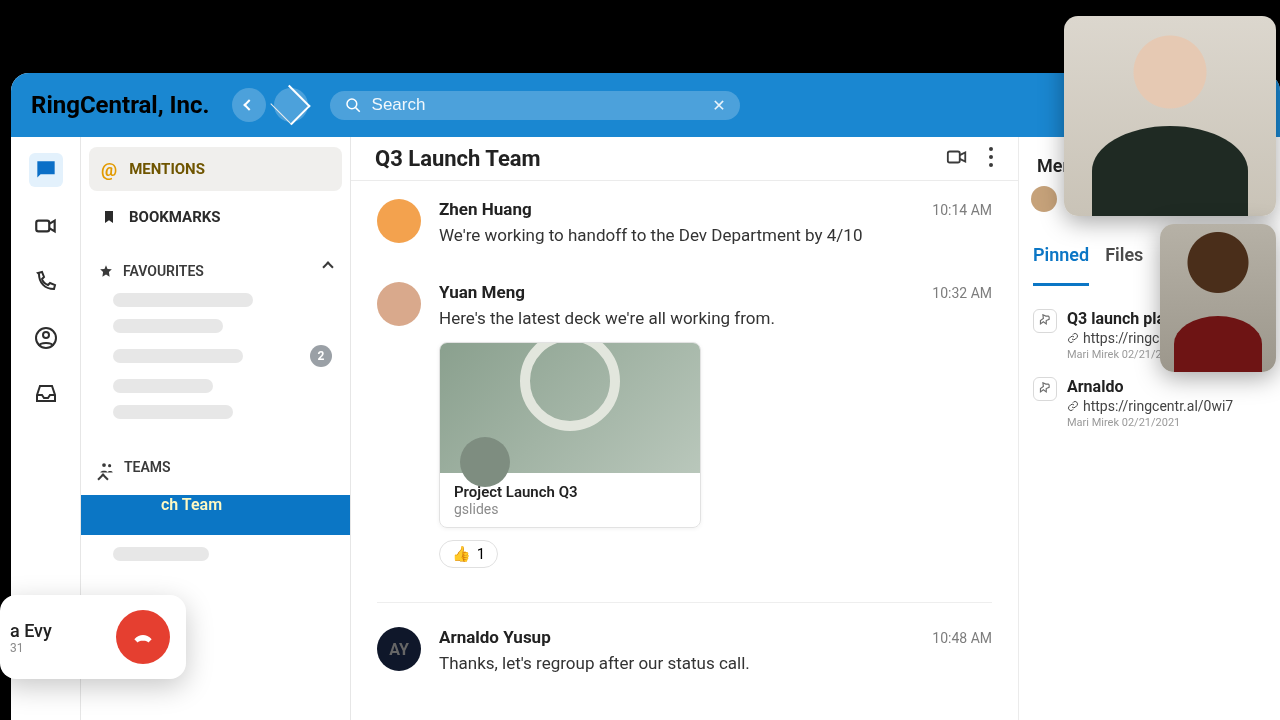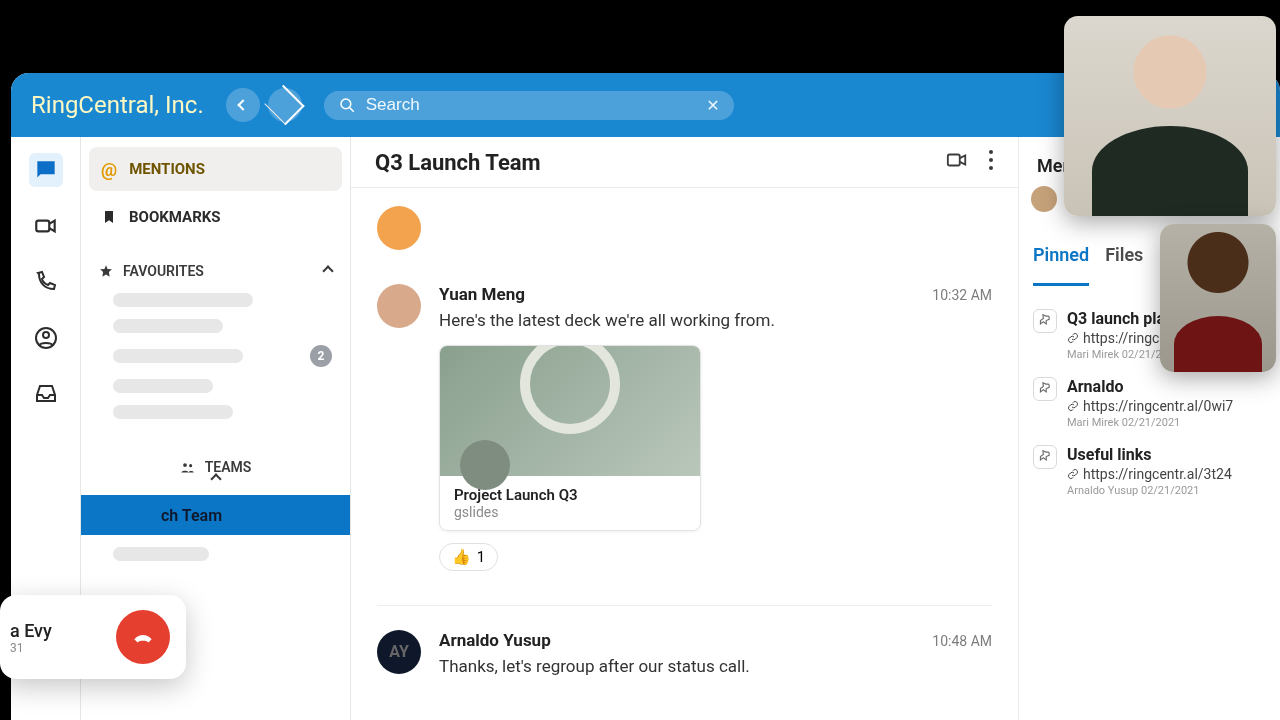--- a/index.html
+++ b/index.html
@@ -26,23 +26,23 @@
   
   .header {
     height: 64px;
     background: #1a87d1;
     display: flex;
     align-items: center;
     padding: 0 20px;
     gap: 16px;
   }
   .app-title {
-    color: #fef9c3;
+    color: #000000;
     font-size: 24px;
-    font-weight: 400;
+    font-weight: 700;
   }
   .nav-arrows { display: flex; gap: 8px; margin-left: 6px; }
   .nav-arrow {
     width: 34px; height: 34px;
     border-radius: 50%;
     background: rgba(255,255,255,0.22);
     display: flex; align-items: center; justify-content: center;
     color: #fff; cursor: pointer;
   }
   .search-wrap {
@@ -102,53 +102,53 @@
     gap: 12px;
     font-size: 15px;
     font-weight: 700;
     color: #2b2b2b;
     cursor: pointer;
   }
   .side-btn.mentions { background: #f0efed; color: #6f5500; }
   .side-btn.mentions .at { color: #e29a00; font-weight: 700; font-size: 18px; }
   .side-btn .bm-icon { color: #2b2b2b; }
   .side-section {
-    display: flex; align-items: center; justify-content: space-between;
+    display: flex; justify-content: space-between;
     padding: 12px 10px 8px; color: #3a3a3a;
     font-size: 14px; font-weight: 600; cursor: pointer;
     margin-top: 12px;
   }
   .side-section .left { display: flex; align-items: center; gap: 10px; }
   .placeholder-row {
     display: flex; align-items: center; padding: 6px 10px 6px 24px; gap: 8px;
   }
   .ph {
     height: 14px; background: #e7e7e7; border-radius: 7px;
   }
   .badge-count {
     width: 22px; height: 22px; border-radius: 50%; background: #9aa0a6;
     color: #fff; font-size: 12px; font-weight: 700;
     display: flex; align-items: center; justify-content: center;
     margin-left: auto;
   }
   .team-selected {
-    background: #0b76c5; color: #0f172a; height: 40px;
-    display: flex; align-items: center; padding-left: 24px;
+    background: #0b76c5; color: #fef9c3; height: 40px;
+    display: flex; align-items: flex-start; padding-left: 24px;
     font-weight: 600; font-size: 16px;
     margin: 4px -8px 6px -8px;
   }
   
   .main {
     flex: 1;
     display: flex;
     flex-direction: column;
     min-width: 0;
   }
   .chat-header {
-    height: 51px; border-bottom: 1px solid #ebebeb;
+    height: 44px; border-bottom: 1px solid #ebebeb;
     display: flex; align-items: center; padding: 0 24px;
     justify-content: space-between;
   }
   .chat-title { font-size: 22px; font-weight: 700; color: #222; }
   .chat-actions { display: flex; gap: 18px; color: #3b3b3b; }
   .chat-actions .act { cursor: pointer; }
   .messages { flex: 1; overflow-y: auto; padding: 18px 26px 20px; }
   .msg { display: flex; gap: 18px; margin-bottom: 34px; }
   .avatar {
     width: 44px; height: 44px; border-radius: 50%;
@@ -403,20 +403,27 @@
                 <circle cx="3" cy="19" r="2"></circle>
               </svg>
           </span>
         </div>
       </div>
 
       <div class="messages">
 
         <div class="msg">
           <div class="avatar av1"></div>
+          <div class="msg-body">
+            <div class="msg-head">
+              <span class="msg-name">Zhen Huang</span>
+              <span class="msg-time">10:14 AM</span>
+            </div>
+            <div class="msg-text">We're working to handoff to the Dev Department by 4/10</div>
+          </div>
         </div>
 
         <div class="msg">
           <div class="avatar av2"></div>
           <div class="msg-body">
             <div class="msg-head">
               <span class="msg-name">Yuan Meng</span>
               <span class="msg-time">10:32 AM</span>
             </div>
             <div class="msg-text">Here's the latest deck we're all working from.</div>
@@ -491,37 +498,20 @@
           <div class="pin-link">
               <svg width="12" height="12" viewBox="0 0 24 24" fill="none" stroke="currentColor" stroke-width="2">
                 <path d="M10 14a5 5 0 007 0l3-3a5 5 0 00-7-7l-1 1M14 10a5 5 0 00-7 0l-3 3a5 5 0 007 7l1-1"></path>
               </svg>
               <span>https://ringcentr.al/0wi7</span>
             </div>
           <div class="pin-meta">Mari Mirek 02/21/2021</div>
         </div>
       </div>
 
-      <div class="pin">
-        <div class="pin-icon">
-          <svg width="14" height="14" viewBox="0 0 24 24" fill="none" stroke="currentColor" stroke-width="2">
-              <path d="M12 2l3 3-2 5 4 4-6 1-1 6-4-4 1-6-5-4 5-2 3-3z" transform="rotate(45 12 12)"></path>
-            </svg>
-        </div>
-        <div style="min-width:0;">
-          <div class="pin-title">Useful links</div>
-          <div class="pin-link">
-              <svg width="12" height="12" viewBox="0 0 24 24" fill="none" stroke="currentColor" stroke-width="2">
-                <path d="M10 14a5 5 0 007 0l3-3a5 5 0 00-7-7l-1 1M14 10a5 5 0 00-7 0l-3 3a5 5 0 007 7l1-1"></path>
-              </svg>
-              <span>https://ringcentr.al/3t24</span>
-            </div>
-          <div class="pin-meta">Arnaldo Yusup 02/21/2021</div>
-        </div>
-      </div>
     </div>
   </div>
 </div>
 
 <div class="call-card">
   <div>
     <div class="call-name">a Evy</div>
     <div class="call-sub">31</div>
   </div>
   <div class="hangup">

